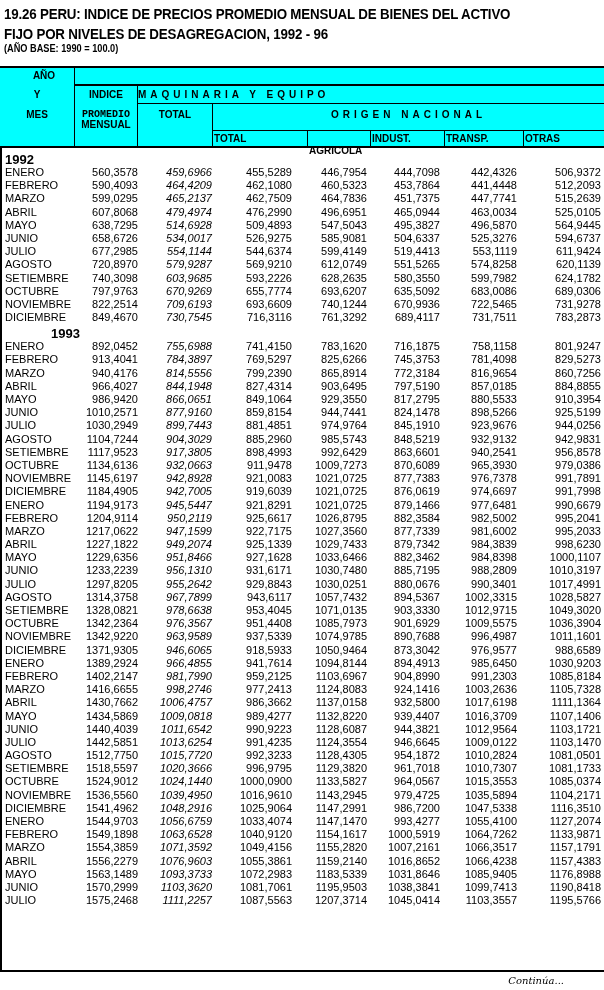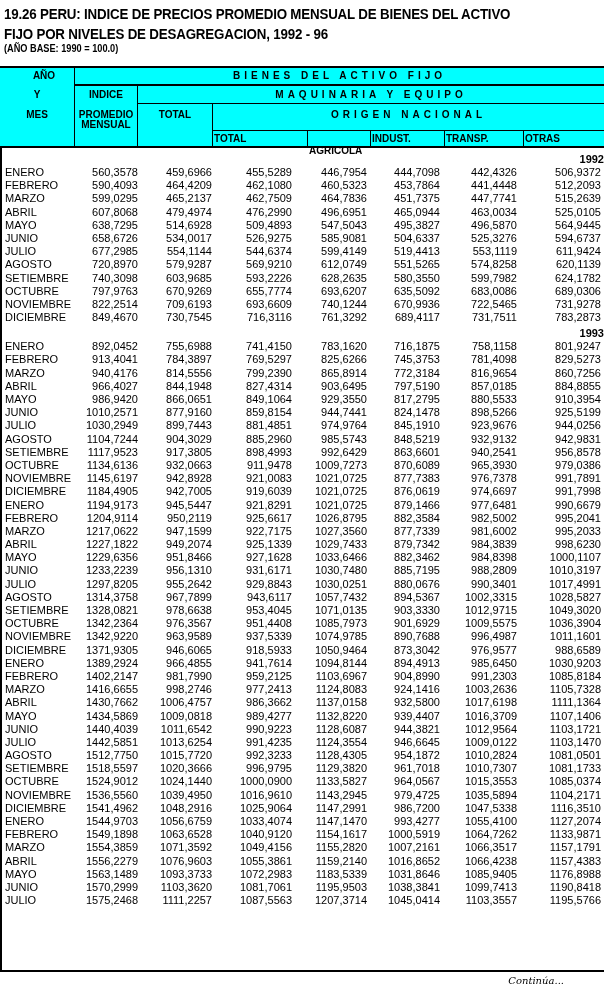--- a/index.html
+++ b/index.html
@@ -7,26 +7,26 @@
   .title { position: absolute; left: 4px; top: 4px; font-weight: bold; font-size: 14.5px; line-height: 20px; letter-spacing: -0.2px; transform: scaleX(0.92); transform-origin: left top; white-space: nowrap; }
   .subtitle { position: absolute; left: 4px; top: 43px; font-weight: bold; font-size: 10px; transform: scaleX(0.92); transform-origin: left top; white-space: nowrap; }
   .hdr { position: absolute; left: 0; top: 66px; width: 604px; height: 82px; background: #00ffff; border-top: 2px solid #000; border-bottom: 2px solid #000; box-sizing: border-box; }
   .hcell { position: absolute; font-weight: bold; font-size: 10px; box-sizing: border-box; white-space: nowrap; }
   .vline { position: absolute; background: #000; width: 1px; }
   .hline { position: absolute; background: #000; height: 2px; }
   .hline1 { position: absolute; background: #000; height: 1px; }
   .spaced { letter-spacing: 4px; }
   .body { position: absolute; left: 0; top: 148px; width: 604px; height: 824px; border-left: 2px solid #000; border-bottom: 2px solid #000; box-sizing: border-box; }
   .rows { position: absolute; left: 2px; top: 5px; width: 600px; }
-  .yr { height: 13px; font-weight: bold; font-size: 11px; line-height: 13px; padding-left: 1px; text-align: right; }
+  .yr { height: 13px; font-weight: bold; font-size: 13px; line-height: 13px; padding-left: 1px; }
   .row { height: 13.2px; font-size: 11px; line-height: 13.2px; position: relative; white-space: nowrap; }
   .row span { position: absolute; top: 0; text-align: right; }
   .row .m { left: 1px; text-align: left; }
   .c0 { right: 466px; width: 70px; }
-  .c1 { right: 392px; width: 70px; }
+  .c1 { right: 392px; width: 70px; font-style: italic; }
   .c2 { right: 312px; width: 70px; }
   .c3 { right: 237px; width: 70px; }
   .c4 { right: 164px; width: 70px; }
   .c5 { right: 87px; width: 70px; }
   .c6 { right: 3px; width: 70px; }
   .footer { position: absolute; right: 40px; top: 975px; font-family: "DejaVu Serif", serif; font-style: italic; font-size: 10px; }
 </style>
 </head>
 <body>
 
@@ -47,27 +47,26 @@
   <div class="vline" style="left:523px;top:62px;height:16px;"></div>
 
   <div class="hline" style="left:74px;top:16px;width:530px;"></div>
   <div class="hline1" style="left:137px;top:35px;width:467px;"></div>
   <div class="hline1" style="left:212px;top:62px;width:392px;"></div>
 
   <div class="hcell" style="left:0;width:74px;top:2px;text-align:center;padding-left:14px;">AÑO</div>
   <div class="hcell" style="left:0;width:74px;top:21px;text-align:center;">Y</div>
   <div class="hcell" style="left:0;width:74px;top:41px;text-align:center;">MES</div>
 
-  <div class="hcell spaced" style="left:75px;width:529px;top:2px;text-align:center;">BIENES DEL ACTIVO FIJO</div>
 
   <div class="hcell" style="left:75px;width:62px;top:21px;text-align:center;">INDICE</div>
-  <div class="hcell" style="left:75px;width:62px;top:41px;text-align:center;">PROMEDIO</div>
+  <div class="hcell" style="left:75px;width:62px;top:41px;text-align:center;font-family:Liberation Mono, monospace;">PROMEDIO</div>
   <div class="hcell" style="left:75px;width:62px;top:51px;text-align:center;">MENSUAL</div>
 
-  <div class="hcell spaced" style="left:138px;width:466px;top:21px;text-align:center;">MAQUINARIA Y EQUIPO</div>
+  <div class="hcell spaced" style="left:138px;width:466px;top:21px;text-align:left;">MAQUINARIA Y EQUIPO</div>
 
   <div class="hcell" style="left:138px;width:74px;top:41px;text-align:center;">TOTAL</div>
 
   <div class="hcell spaced" style="left:213px;width:391px;top:41px;text-align:center;">ORIGEN NACIONAL</div>
 
   <div class="hcell" style="left:214px;top:65px;">TOTAL</div>
   <div class="hcell" style="left:309px;top:65px;margin-top:12px;">AGRICOLA</div>
   <div class="hcell" style="left:372px;top:65px;">INDUST.</div>
   <div class="hcell" style="left:446px;top:65px;">TRANSP.</div>
   <div class="hcell" style="left:525px;top:65px;">OTRAS</div>

